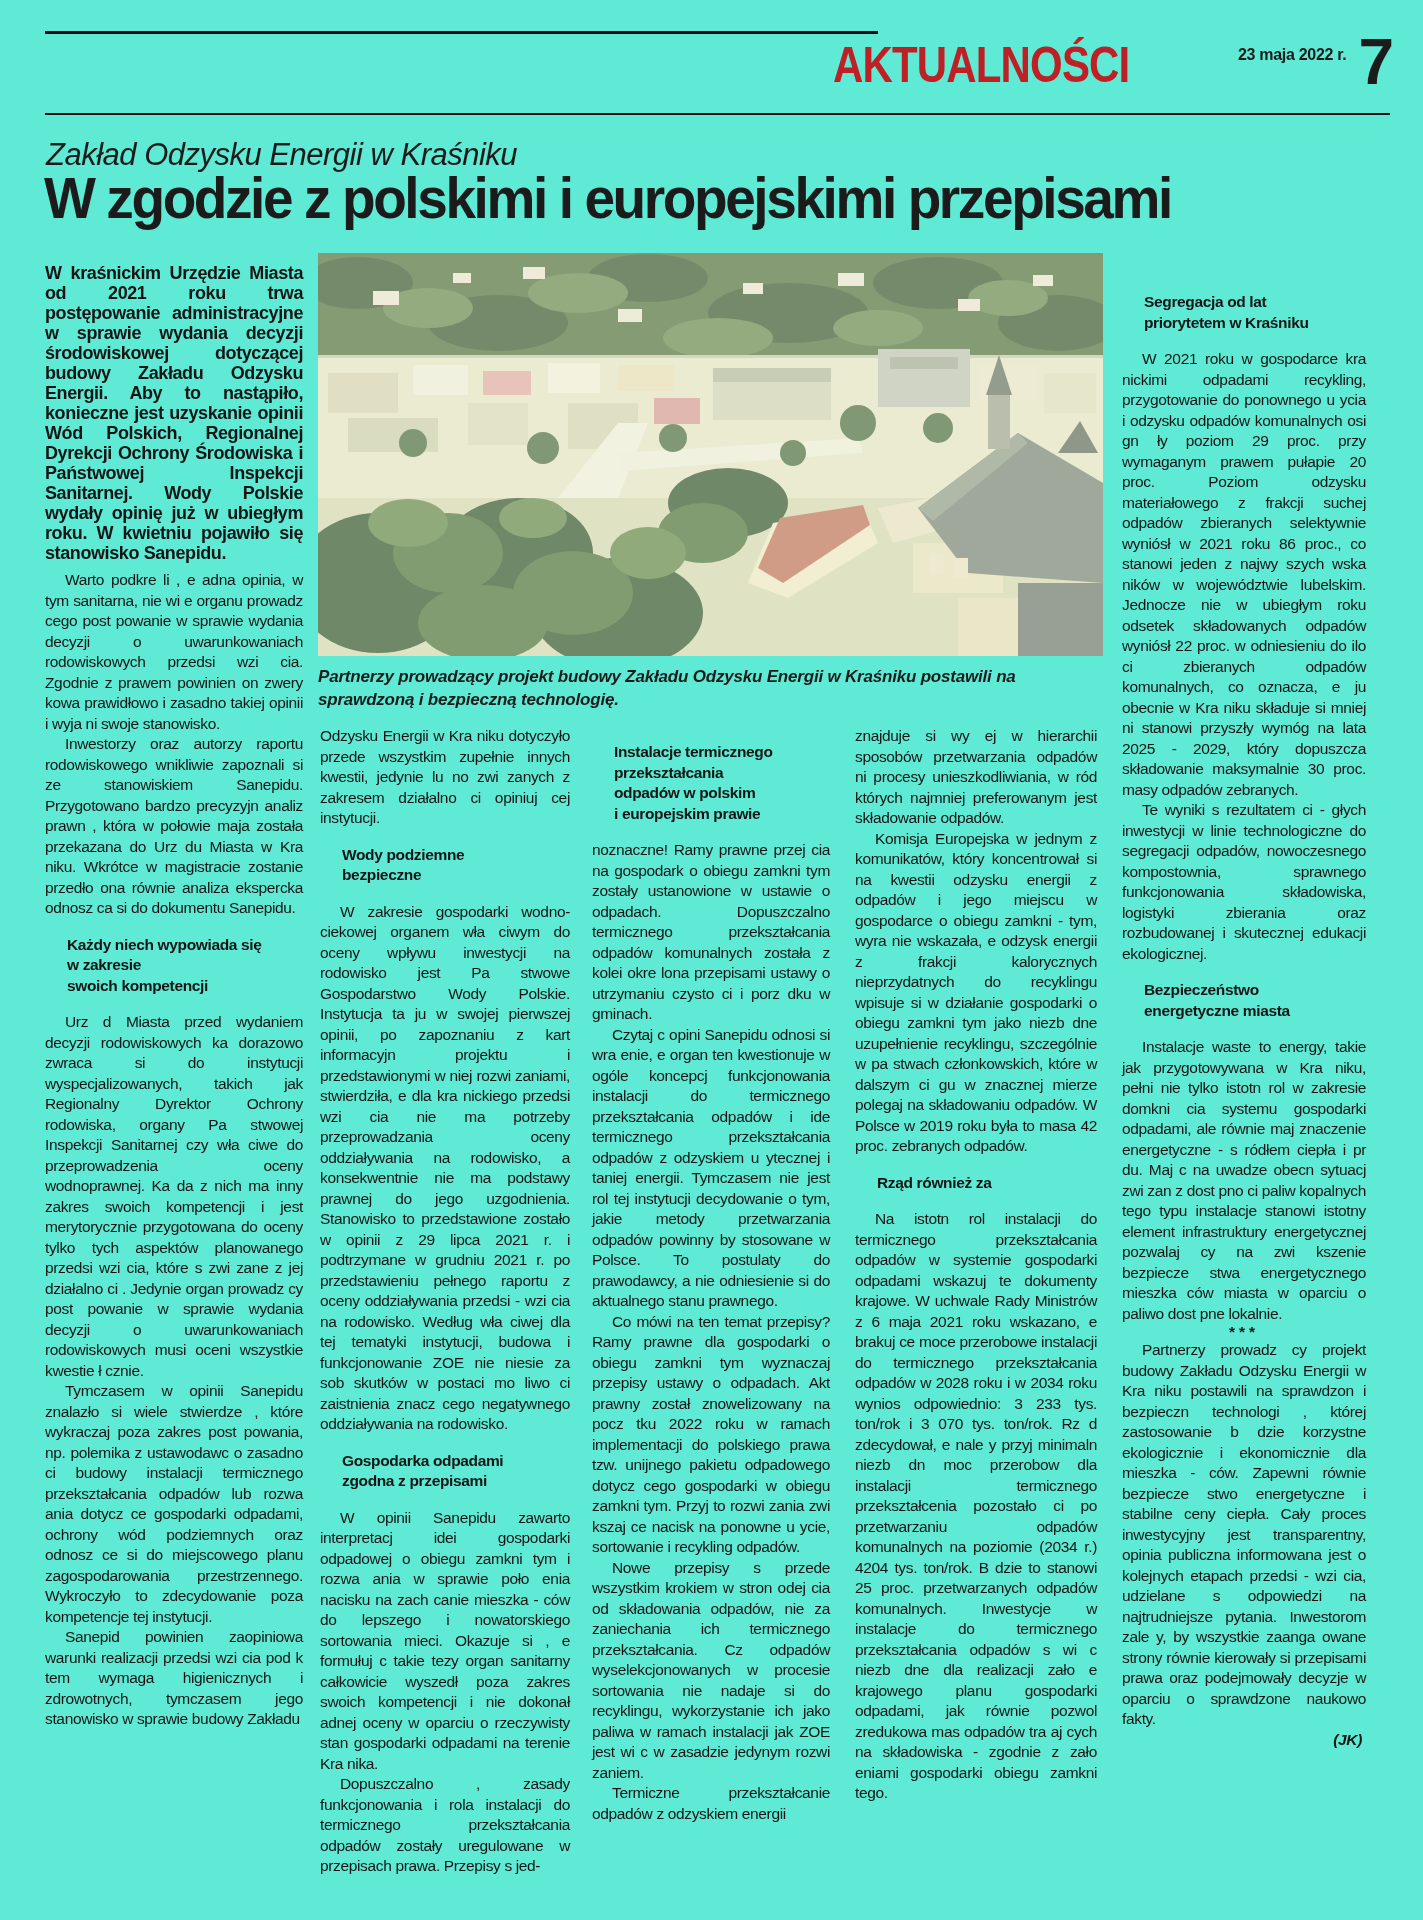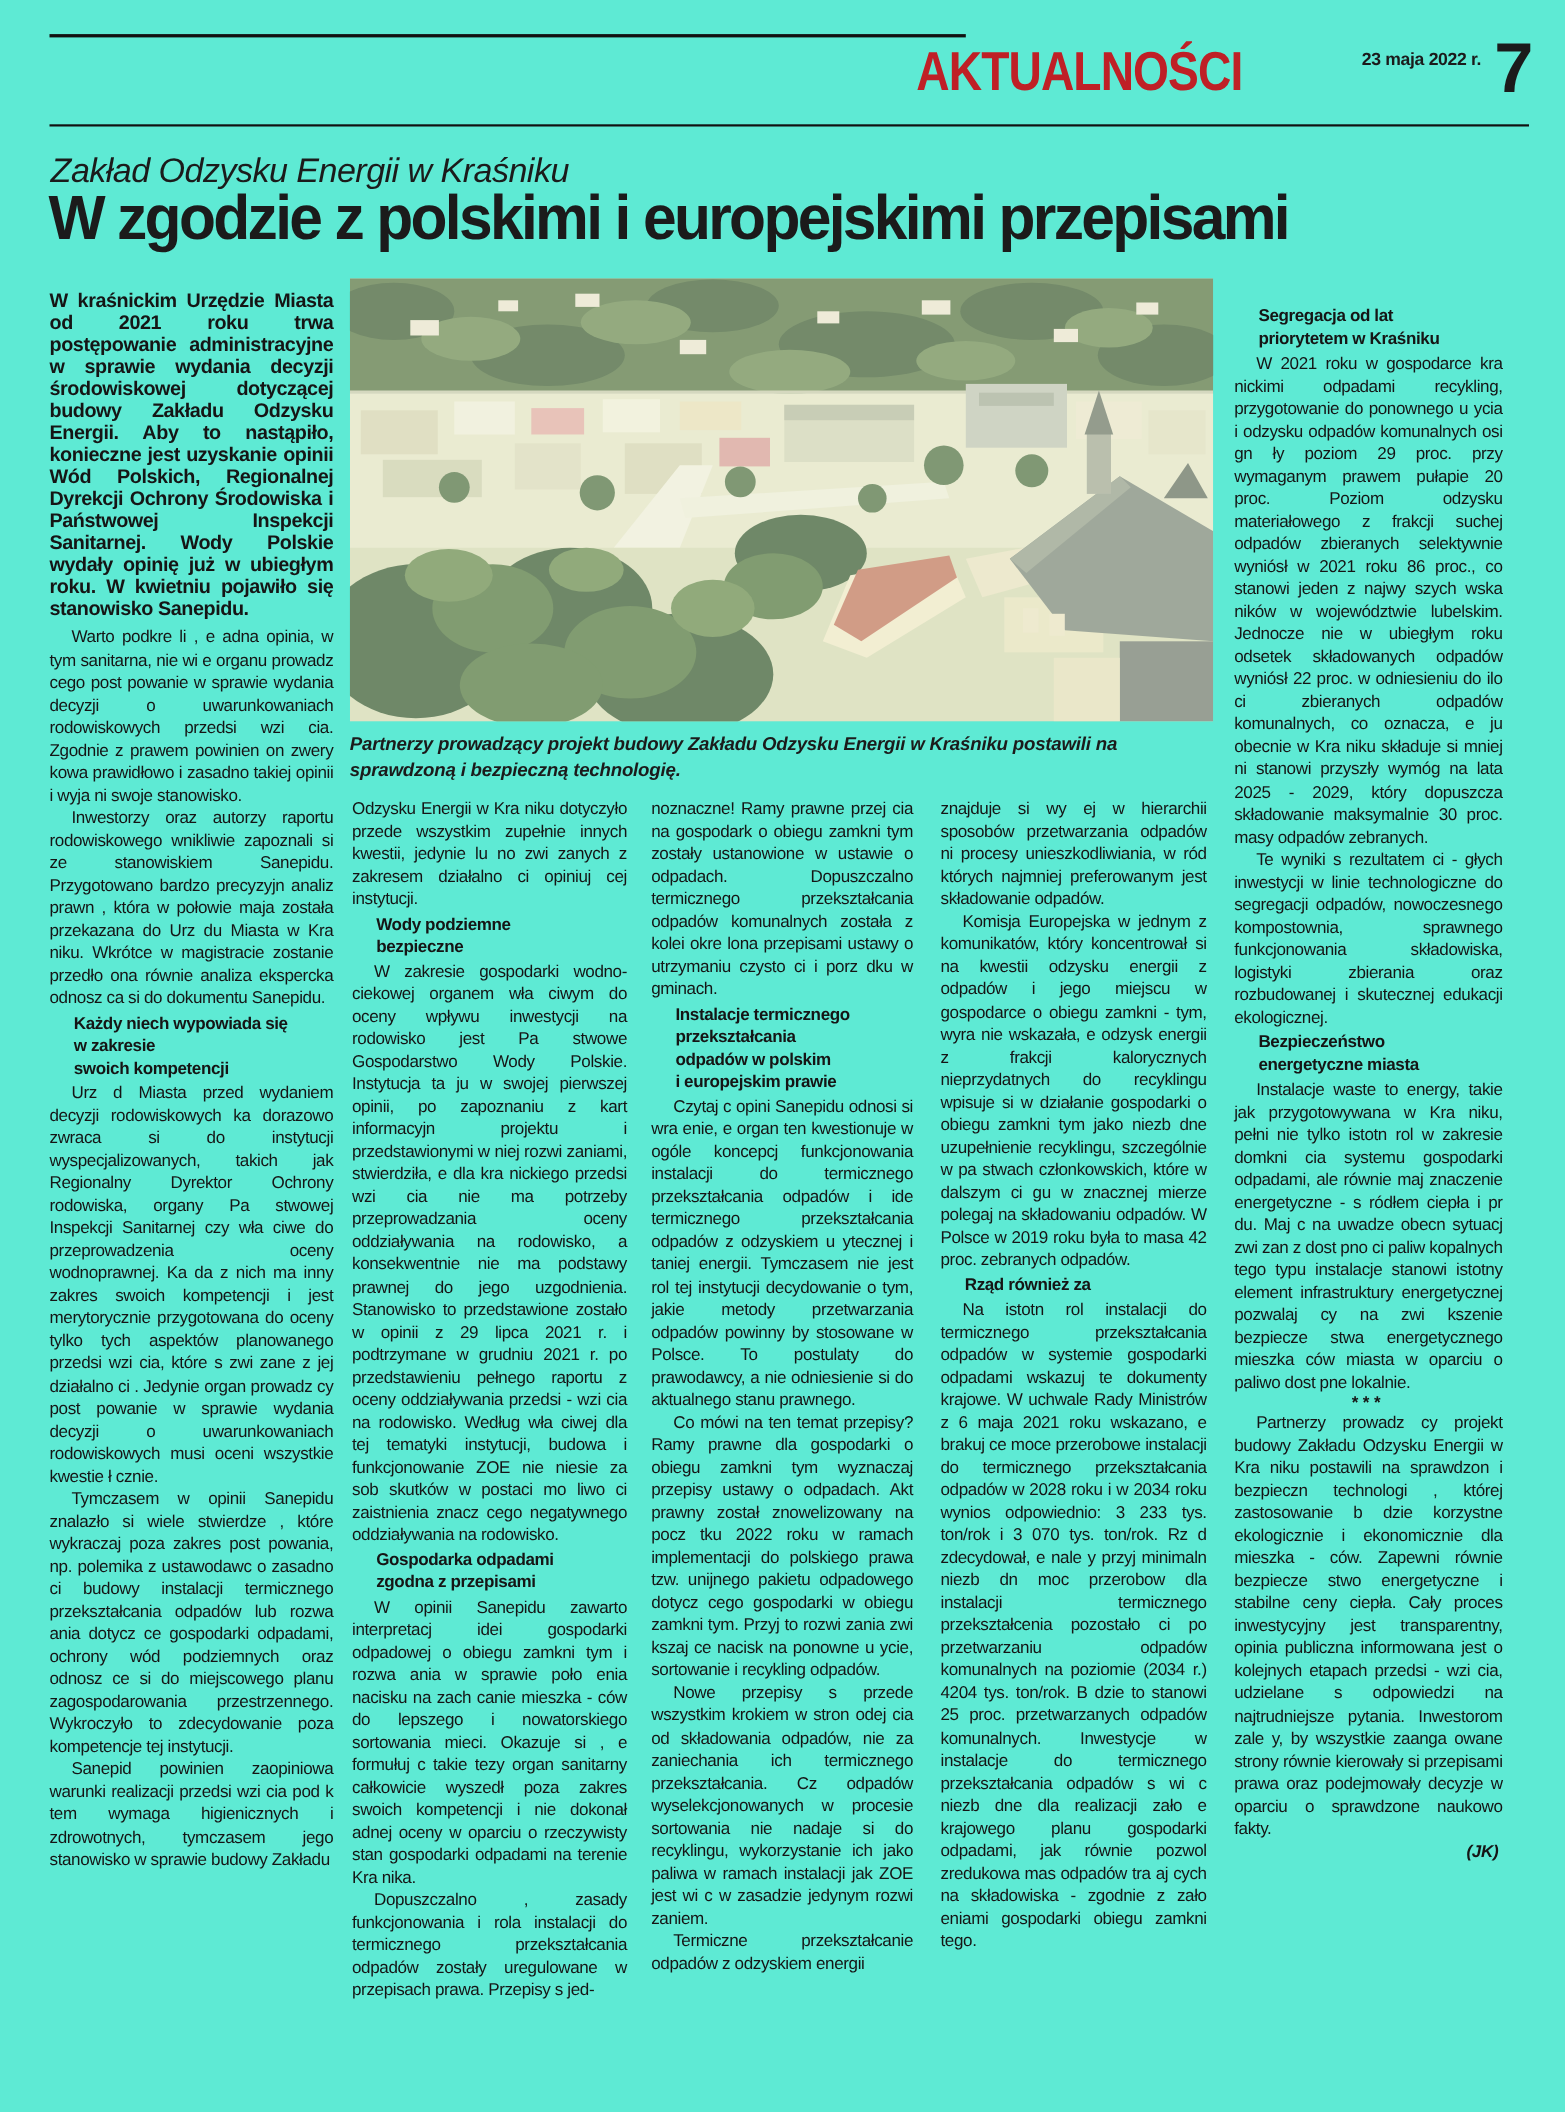--- a/index.html
+++ b/index.html
@@ -33,21 +33,21 @@
   .col2{left:320px;top:726px;width:250px;}
   .col3{left:592px;top:726px;width:238px;}
   .col4{left:855px;top:726px;width:242px;}
   .col5{left:1122px;top:276px;width:244px;}
   .lede{font-size:18px;line-height:20px;font-weight:bold;letter-spacing:-.4px;
         text-align:justify;margin-bottom:7px;}
   .blk{margin:0;}
   .blk.p{text-indent:20px;}
   .blk.p0{text-indent:0;}
   .blk.h{font-weight:bold;text-align:left;white-space:pre-line;padding-left:22px;
-        text-indent:0;margin:2px 0;}
+        text-indent:0;margin:16px 0;}
   .blk.stars{text-align:center;font-weight:bold;letter-spacing:4px;text-indent:0;line-height:16px;}
   .blk.sig{text-align:right;font-style:italic;font-weight:bold;padding-right:4px;}
 </style>
 </head>
 <body>
 
 <div class="page">
 
   <div class="rule rule-top"></div>
   <div class="section-title">
@@ -184,25 +184,25 @@
 bezpieczne</div>
         <div class="blk p">W zakresie gospodarki wodno- ciekowej organem wła ciwym do oceny wpływu inwestycji na rodowisko jest Pa stwowe Gospodarstwo Wody Polskie. Instytucja ta ju w swojej pierwszej opinii, po zapoznaniu z kart informacyjn projektu i przedstawionymi w niej rozwi zaniami, stwierdziła, e dla kra nickiego przedsi wzi cia nie ma potrzeby przeprowadzania oceny oddziaływania na rodowisko, a konsekwentnie nie ma podstawy prawnej do jego uzgodnienia. Stanowisko to przedstawione zostało w opinii z 29 lipca 2021 r. i podtrzymane w grudniu 2021 r. po przedstawieniu pełnego raportu z oceny oddziaływania przedsi - wzi cia na rodowisko. Według wła ciwej dla tej tematyki instytucji, budowa i funkcjonowanie ZOE nie niesie za sob skutków w postaci mo liwo ci zaistnienia znacz cego negatywnego oddziaływania na rodowisko.</div>
         <div class="blk h">Gospodarka odpadami
 zgodna z przepisami</div>
         <div class="blk p">W opinii Sanepidu zawarto interpretacj idei gospodarki odpadowej o obiegu zamkni tym i rozwa ania w sprawie poło enia nacisku na zach canie mieszka - ców do lepszego i nowatorskiego sortowania mieci. Okazuje si , e formułuj c takie tezy organ sanitarny całkowicie wyszedł poza zakres swoich kompetencji i nie dokonał adnej oceny w oparciu o rzeczywisty stan gospodarki odpadami na terenie Kra nika.</div>
         <div class="blk p">Dopuszczalno , zasady funkcjonowania i rola instalacji do termicznego przekształcania odpadów zostały uregulowane w przepisach prawa. Przepisy s jed-</div>
       </div>
     </div>
   <div class="col col3">
       <div>
-        <div class="blk p0">noznaczne! Ramy prawne przej cia na gospodark o obiegu zamkni tym zostały ustanowione w ustawie o odpadach. Dopuszczalno termicznego przekształcania odpadów komunalnych została z kolei okre lona przepisami ustawy o utrzymaniu czysto ci i porz dku w gminach.</div>
         <div class="blk h">Instalacje termicznego
 przekształcania
 odpadów w polskim
 i europejskim prawie</div>
+        <div class="blk p0">noznaczne! Ramy prawne przej cia na gospodark o obiegu zamkni tym zostały ustanowione w ustawie o odpadach. Dopuszczalno termicznego przekształcania odpadów komunalnych została z kolei okre lona przepisami ustawy o utrzymaniu czysto ci i porz dku w gminach.</div>
         <div class="blk p">Czytaj c opini Sanepidu odnosi si wra enie, e organ ten kwestionuje w ogóle koncepcj funkcjonowania instalacji do termicznego przekształcania odpadów i ide termicznego przekształcania odpadów z odzyskiem u ytecznej i taniej energii. Tymczasem nie jest rol tej instytucji decydowanie o tym, jakie metody przetwarzania odpadów powinny by stosowane w Polsce. To postulaty do prawodawcy, a nie odniesienie si do aktualnego stanu prawnego.</div>
         <div class="blk p">Co mówi na ten temat przepisy? Ramy prawne dla gospodarki o obiegu zamkni tym wyznaczaj przepisy ustawy o odpadach. Akt prawny został znowelizowany na pocz tku 2022 roku w ramach implementacji do polskiego prawa tzw. unijnego pakietu odpadowego dotycz cego gospodarki w obiegu zamkni tym. Przyj to rozwi zania zwi kszaj ce nacisk na ponowne u ycie, sortowanie i recykling odpadów.</div>
         <div class="blk p">Nowe przepisy s przede wszystkim krokiem w stron odej cia od składowania odpadów, nie za zaniechania ich termicznego przekształcania. Cz odpadów wyselekcjonowanych w procesie sortowania nie nadaje si do recyklingu, wykorzystanie ich jako paliwa w ramach instalacji jak ZOE jest wi c w zasadzie jedynym rozwi zaniem.</div>
         <div class="blk p">Termiczne przekształcanie odpadów z odzyskiem energii</div>
       </div>
     </div>
   <div class="col col4">
       <div>
         <div class="blk p0">znajduje si wy ej w hierarchii sposobów przetwarzania odpadów ni procesy unieszkodliwiania, w ród których najmniej preferowanym jest składowanie odpadów.</div>
         <div class="blk p">Komisja Europejska w jednym z komunikatów, który koncentrował si na kwestii odzysku energii z odpadów i jego miejscu w gospodarce o obiegu zamkni - tym, wyra nie wskazała, e odzysk energii z frakcji kalorycznych nieprzydatnych do recyklingu wpisuje si w działanie gospodarki o obiegu zamkni tym jako niezb dne uzupełnienie recyklingu, szczególnie w pa stwach członkowskich, które w dalszym ci gu w znacznej mierze polegaj na składowaniu odpadów. W Polsce w 2019 roku była to masa 42 proc. zebranych odpadów.</div>

